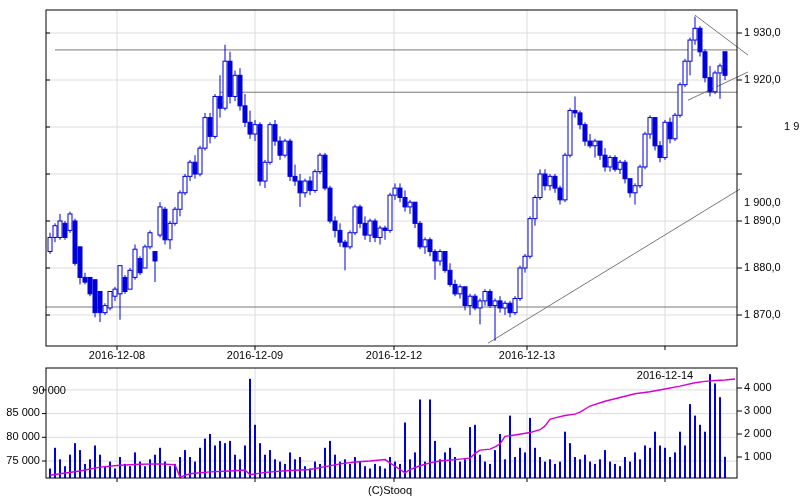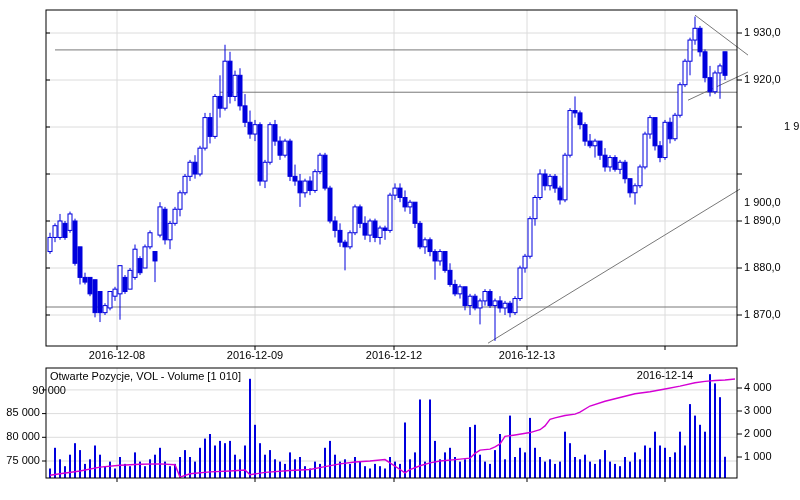--- a/index.html
+++ b/index.html
@@ -495,25 +495,25 @@
   <div class="lbl" style="left:744px;top:214px;">1 890,0</div>
   <div class="lbl" style="left:744px;top:261px;">1 880,0</div>
   <div class="lbl" style="left:744px;top:308px;">1 870,0</div>
 
   <div class="lbl c" style="left:82px;top:349px;width:70px;">2016-12-08</div>
   <div class="lbl c" style="left:220px;top:349px;width:70px;text-align:center;">2016-12-09</div>
   <div class="lbl c" style="left:359px;top:349px;width:70px;">2016-12-12</div>
   <div class="lbl c" style="left:492px;top:349px;width:70px;">2016-12-13</div>
   <div class="lbl c" style="left:630px;top:349px;width:70px;margin-top:20px;">2016-12-14</div>
 
-  <div class="lbl" style="left:50px;top:370px;">Otwarte Pozycje, VOL - Volume [1 010]</div>
 
   <div class="lbl r" style="left:0px;top:384px;width:40px;margin-left:26px;">90 000</div>
   <div class="lbl r" style="left:0px;top:406px;width:40px;">85 000</div>
   <div class="lbl r" style="left:0px;top:430px;width:40px;">80 000</div>
   <div class="lbl r" style="left:0px;top:454px;width:40px;">75 000</div>
 
   <div class="lbl" style="left:744px;top:381px;">4 000</div>
   <div class="lbl" style="left:744px;top:404px;">3 000</div>
   <div class="lbl" style="left:744px;top:427px;">2 000</div>
   <div class="lbl" style="left:744px;top:450px;">1 000</div>
 
+  <div class="lbl c" style="left:290px;top:484px;width:200px;">(C)Stooq</div>
 </div>
 
 </body></html>

